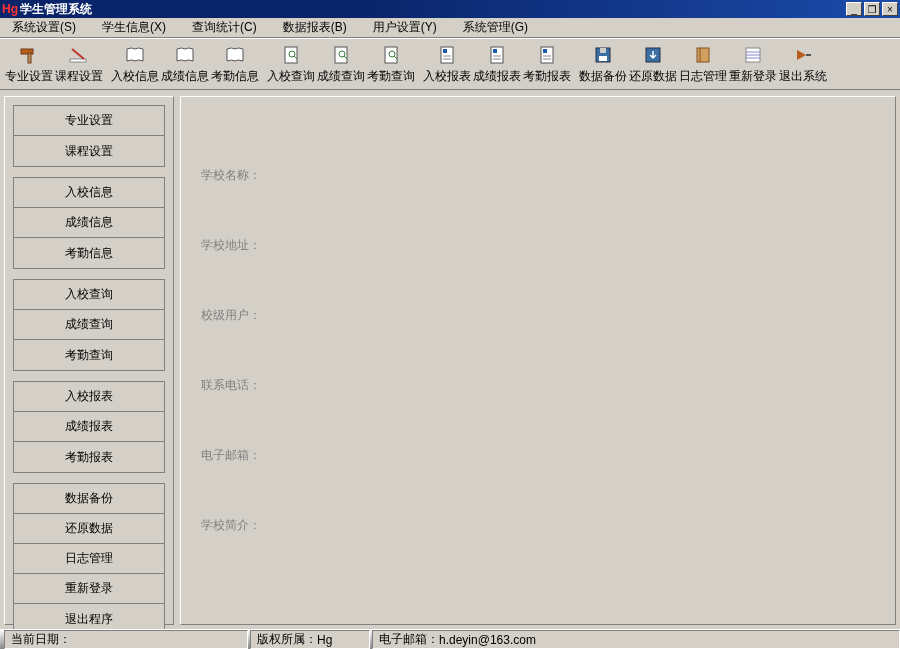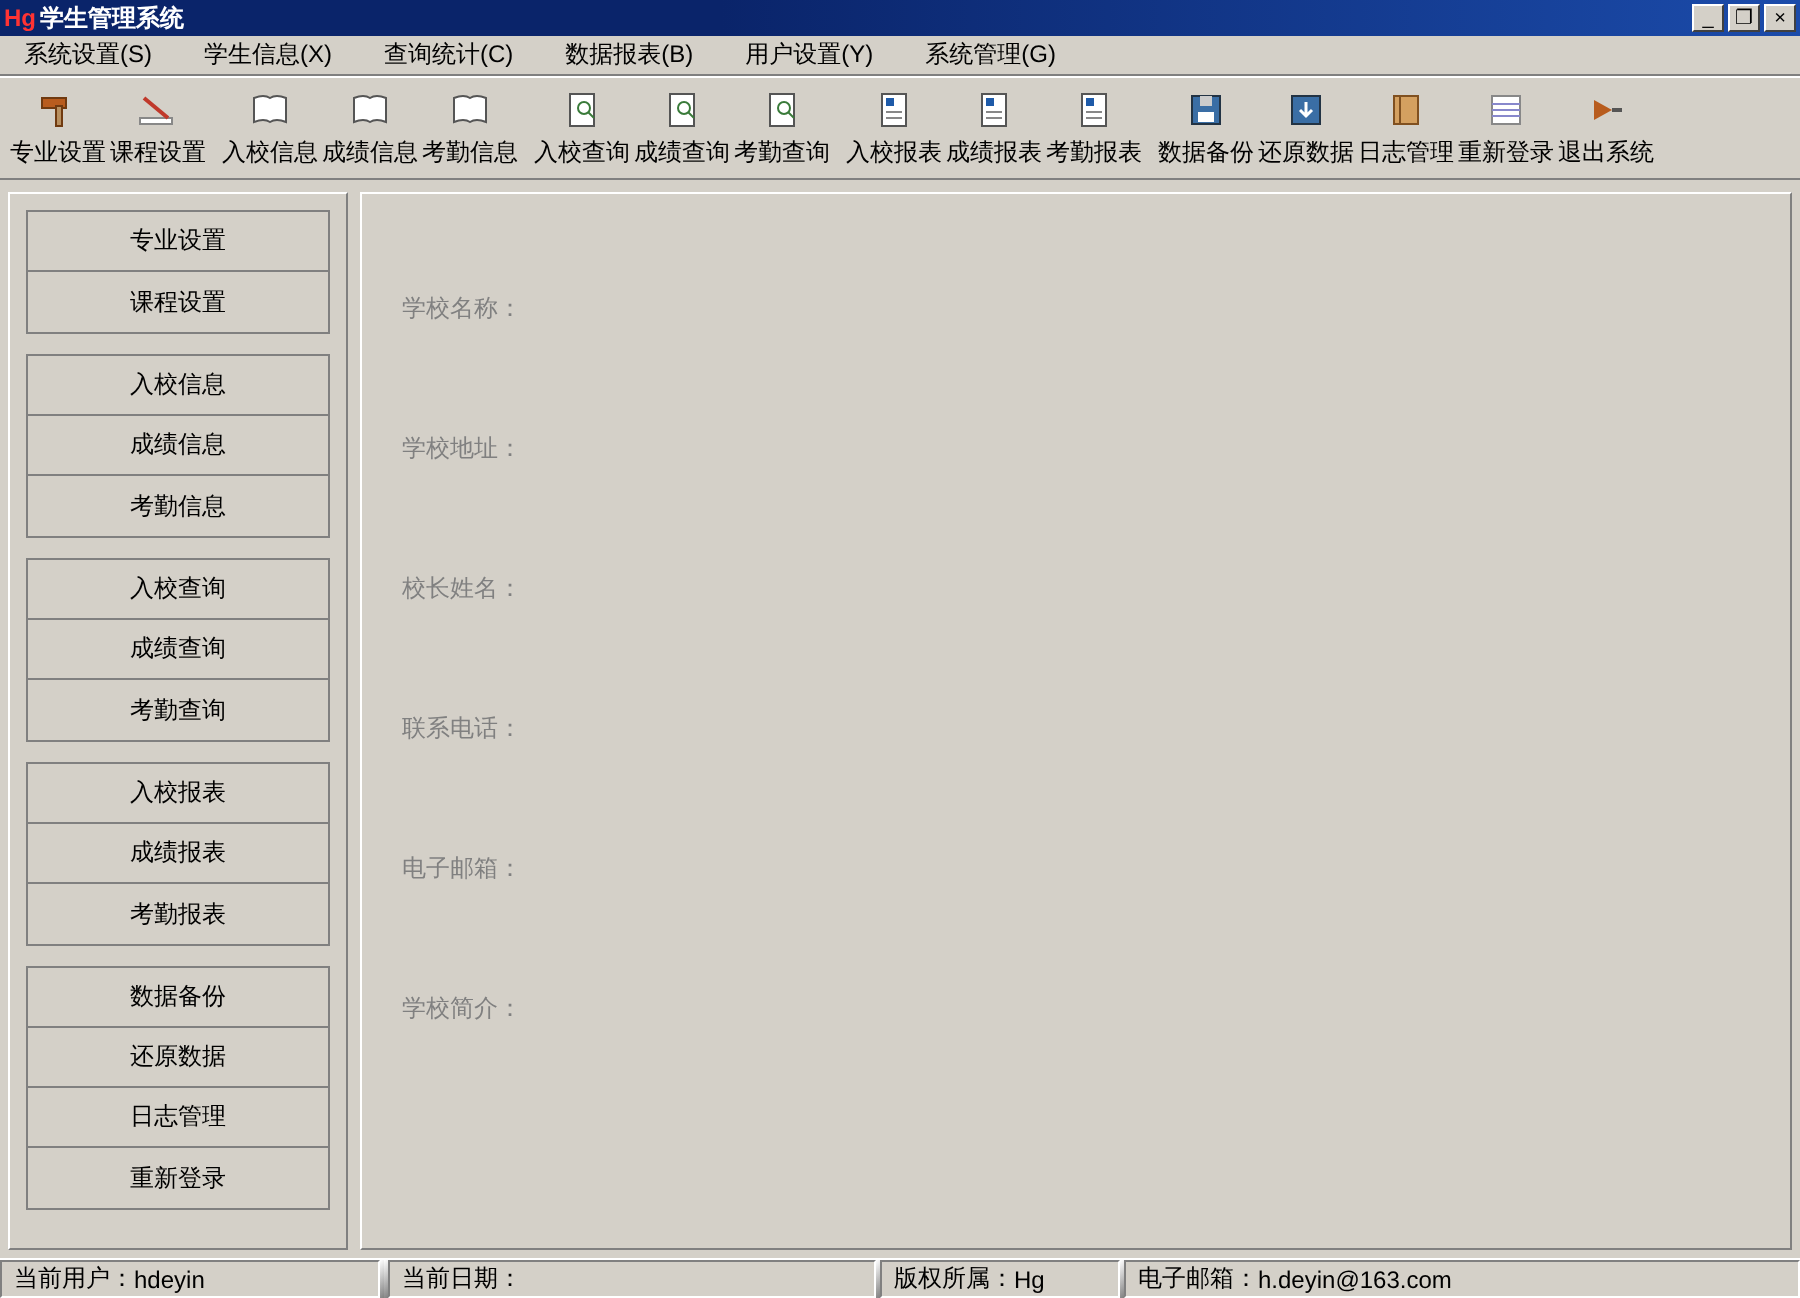--- a/index.html
+++ b/index.html
@@ -104,21 +104,21 @@
   cursor: pointer;
   background: #d4d0c8;
 }
 .sidebtn:last-child { border-bottom: none; }
 .mainpanel {
   flex: 1;
   background: #d4d0c8;
   border: 1px solid #fff;
   border-right-color: #808080;
   border-bottom-color: #808080;
-  padding: 19px 20px;
+  padding: 40px 20px;
   color: #808080;
 }
 .formrow {
   height: 70px;
   display: flex;
   align-items: flex-start;
 }
 .formlabel { color: #808080; }
 .statusbar {
   height: 20px;
@@ -343,50 +343,47 @@
     <div class="sidegroup">
       <div class="sidebtn">入校报表</div>
       <div class="sidebtn">成绩报表</div>
       <div class="sidebtn">考勤报表</div>
     </div>
     <div class="sidegroup">
       <div class="sidebtn">数据备份</div>
       <div class="sidebtn">还原数据</div>
       <div class="sidebtn">日志管理</div>
       <div class="sidebtn">重新登录</div>
+      <div class="sidebtn">退出程序</div>
     </div>
   </div>
 
   <div class="mainpanel">
     <div class="formrow" style="margin-top:30px">
         <span class="formlabel">学校名称：</span>
       </div>
     <div class="formrow">
         <span class="formlabel">学校地址：</span>
       </div>
     <div class="formrow">
-        <span class="formlabel">校长姓名：</span>
+        <span class="formlabel">校级用户：</span>
       </div>
     <div class="formrow">
         <span class="formlabel">联系电话：</span>
       </div>
     <div class="formrow">
         <span class="formlabel">电子邮箱：</span>
       </div>
     <div class="formrow">
         <span class="formlabel">学校简介：</span>
       </div>
   </div>
 </div>
 
 <div class="statusbar">
-  <div class="statcell" style="width:190px">
-    <span>当前用户：</span>
-    <span>hdeyin</span>
-  </div>
   <div class="diag"></div>
   <div class="diag"></div>
   <div class="statcell" style="width:244px">
     <span>当前日期：</span>
   </div>
   <div class="diag"></div>
   <div class="statcell" style="width:120px">
     <span>版权所属：</span>
     <span>Hg</span>
   </div>

